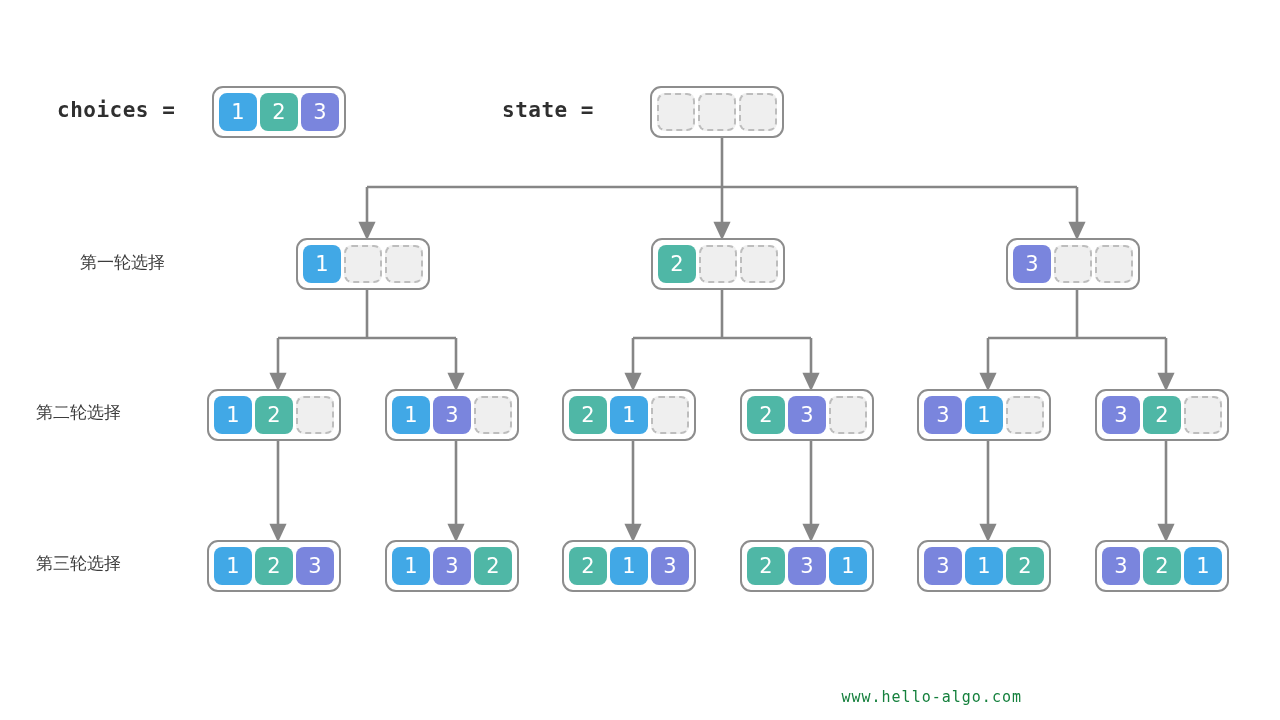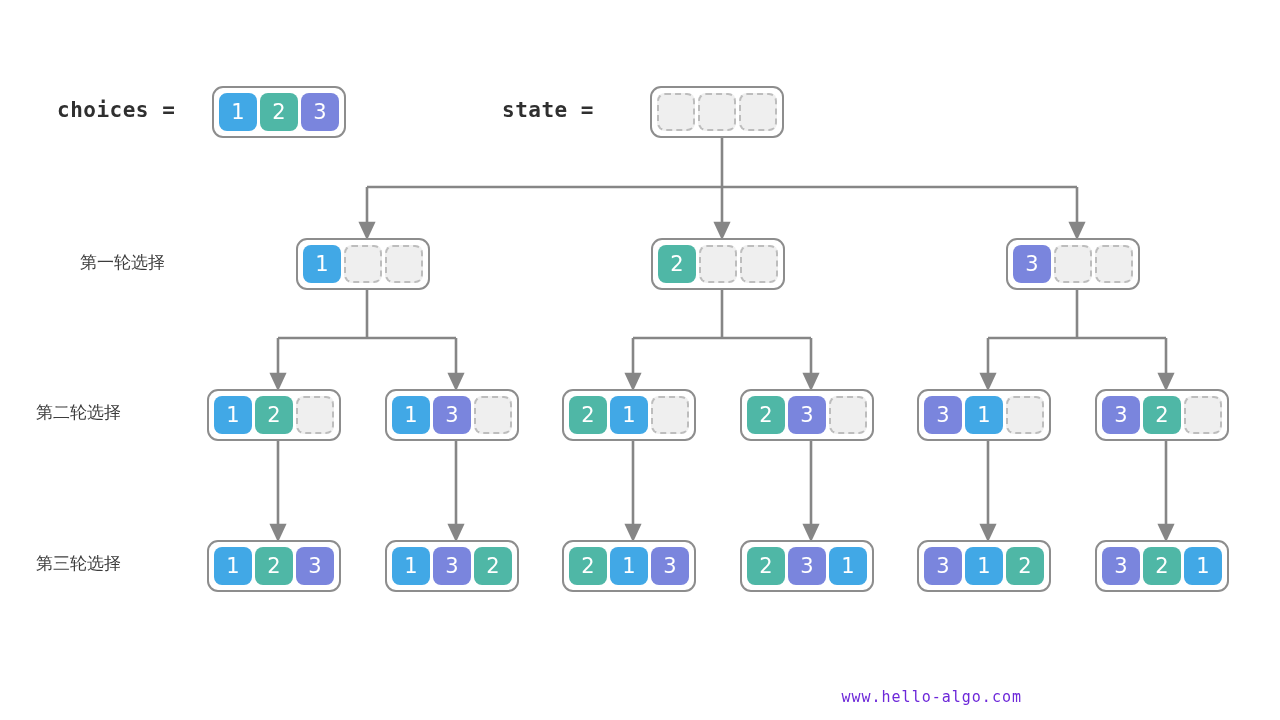--- a/index.html
+++ b/index.html
@@ -54,21 +54,21 @@
     white-space: nowrap;
     z-index: 3;
   }
 
   .watermark {
     position: absolute;
     right: 22px;
     bottom: 14px;
     font-family: "DejaVu Sans Mono", "Liberation Mono", monospace;
     font-size: 15px;
-    color: #6d28d9;
+    color: #15803d;
     letter-spacing: 1px;
     z-index: 3;
   }
 
   
   .array {
     position: absolute;
     display: flex;
     align-items: center;
     gap: 3px;

